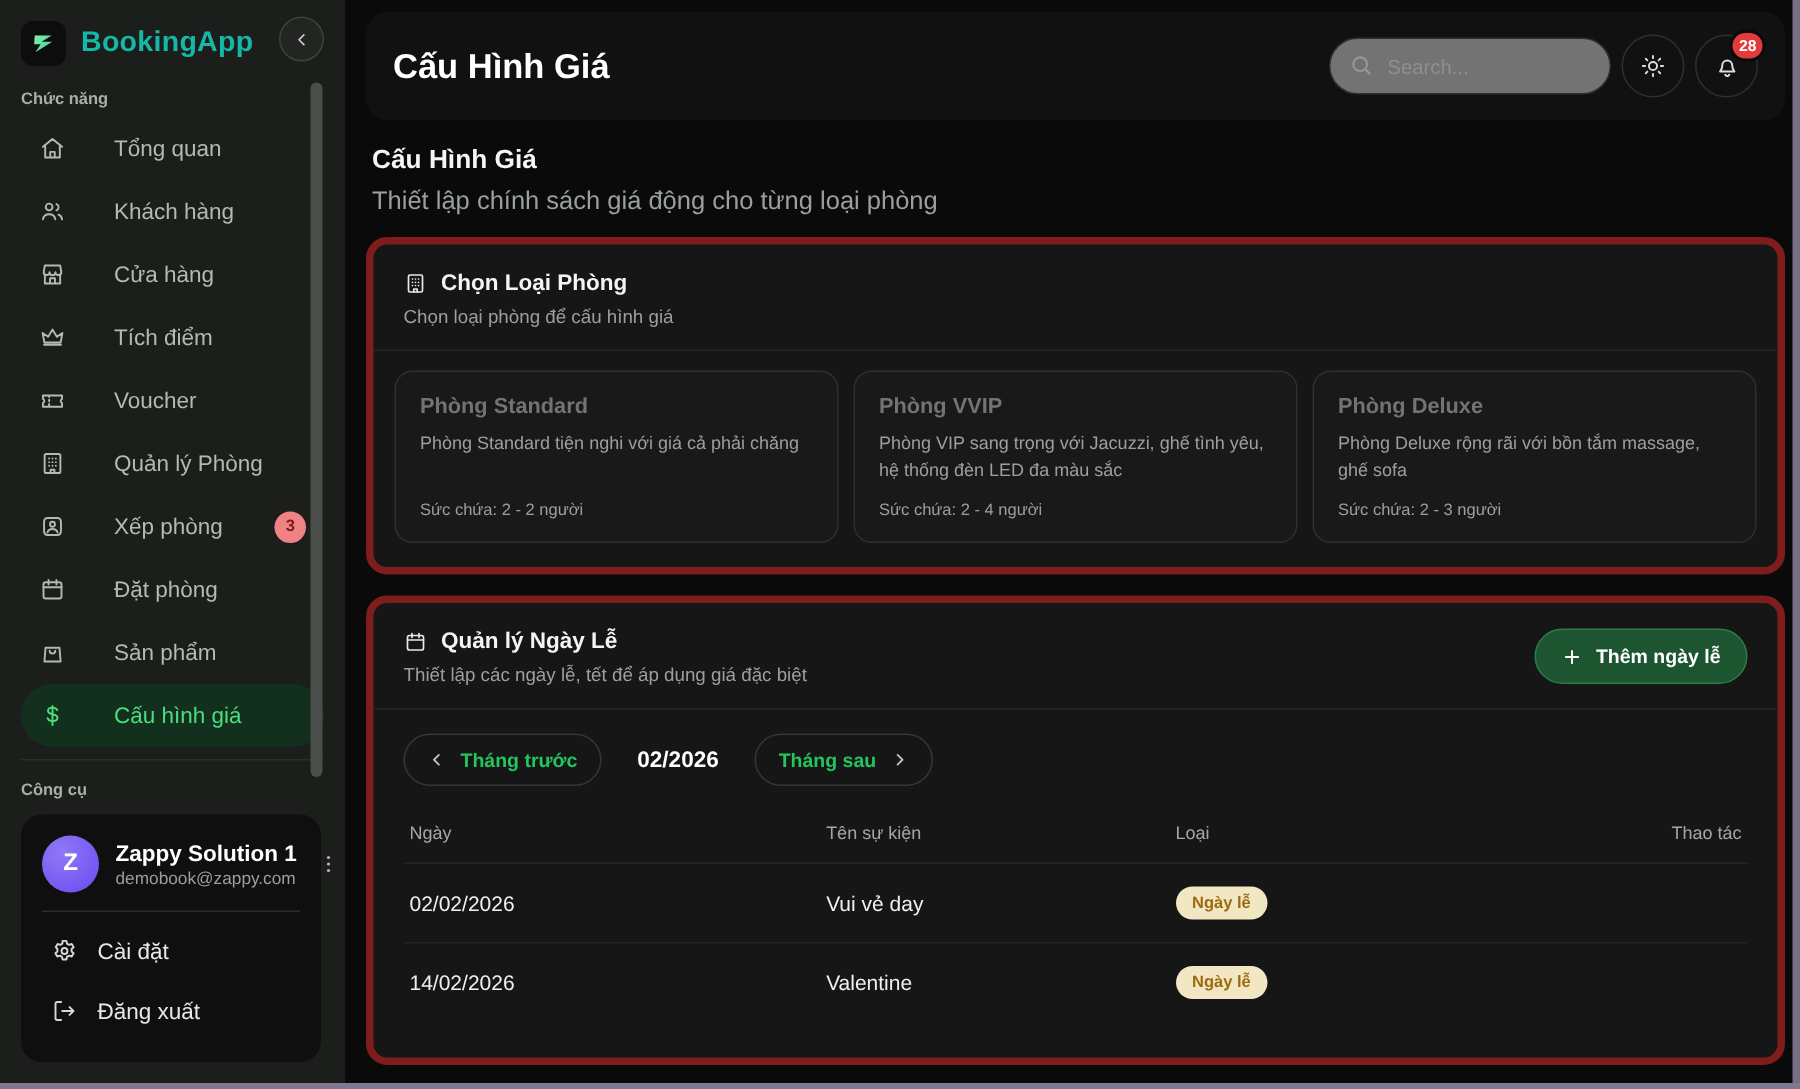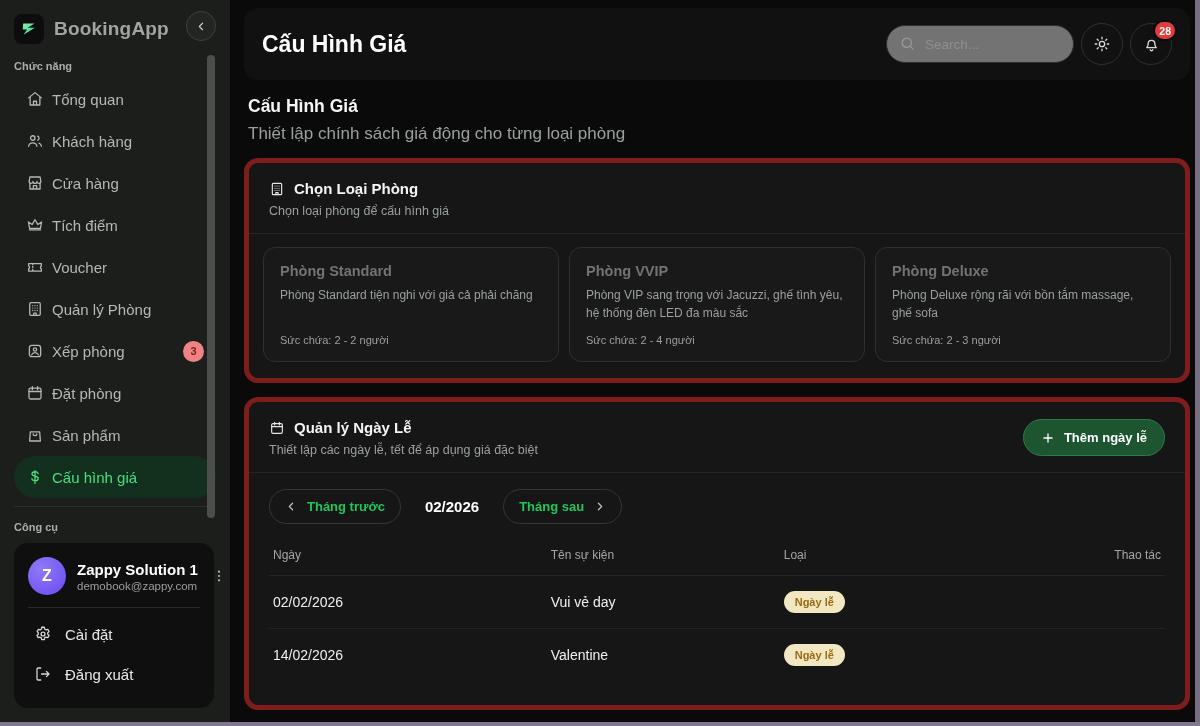--- a/index.html
+++ b/index.html
@@ -12,30 +12,30 @@
   }
   svg { display:block; }
 
   
   .sidebar {
     position:absolute; left:0; top:0; width:230px; height:722px;
     background:#1c1e1c; padding:12px 0 0 0;
   }
   .logo-row { display:flex; align-items:center; gap:10px; padding:2px 14px; position:relative; }
   .logo-box { width:30px; height:30px; border-radius:8px; background:#0c0d0c; display:flex; align-items:center; justify-content:center; }
-  .logo-name { font-size:19px; font-weight:700; color:#a3a3a3; letter-spacing:.2px; }
+  .logo-name { font-size:19px; font-weight:700; color:#14b8a6; letter-spacing:.2px; }
   .collapse-btn {
     position:absolute; right:14px; top:-1px; width:30px; height:30px; border-radius:50%;
     border:1px solid #3e413e; background:#232523; color:#cfcfcf;
     display:flex; align-items:center; justify-content:center; cursor:pointer;
   }
   .side-section { font-size:11px; color:#a9aea9; font-weight:600; padding:14px 14px 6px; }
   .nav-list { padding:0 14px; }
   .nav-item {
-    height:42px; display:flex; align-items:center; gap:8px;
+    height:42px; display:flex; align-items:center; gap:32px;
     padding:0 12px; border-radius:21px; color:#b4b9b4; font-size:15px; cursor:pointer;
   }
   .nav-item .nv-icon { width:18px; height:18px; color:#b4b9b4; flex:0 0 18px; }
   .nav-item.active { background:#12301d; color:#4ade80; }
   .nav-item.active .nv-icon { color:#4ade80; }
   .nav-badge {
     margin-left:auto; min-width:21px; height:21px; border-radius:999px;
     background:#ef8383; color:#7c1d1d; font-size:11px; font-weight:700;
     display:flex; align-items:center; justify-content:center; padding:0 6px;
   }

